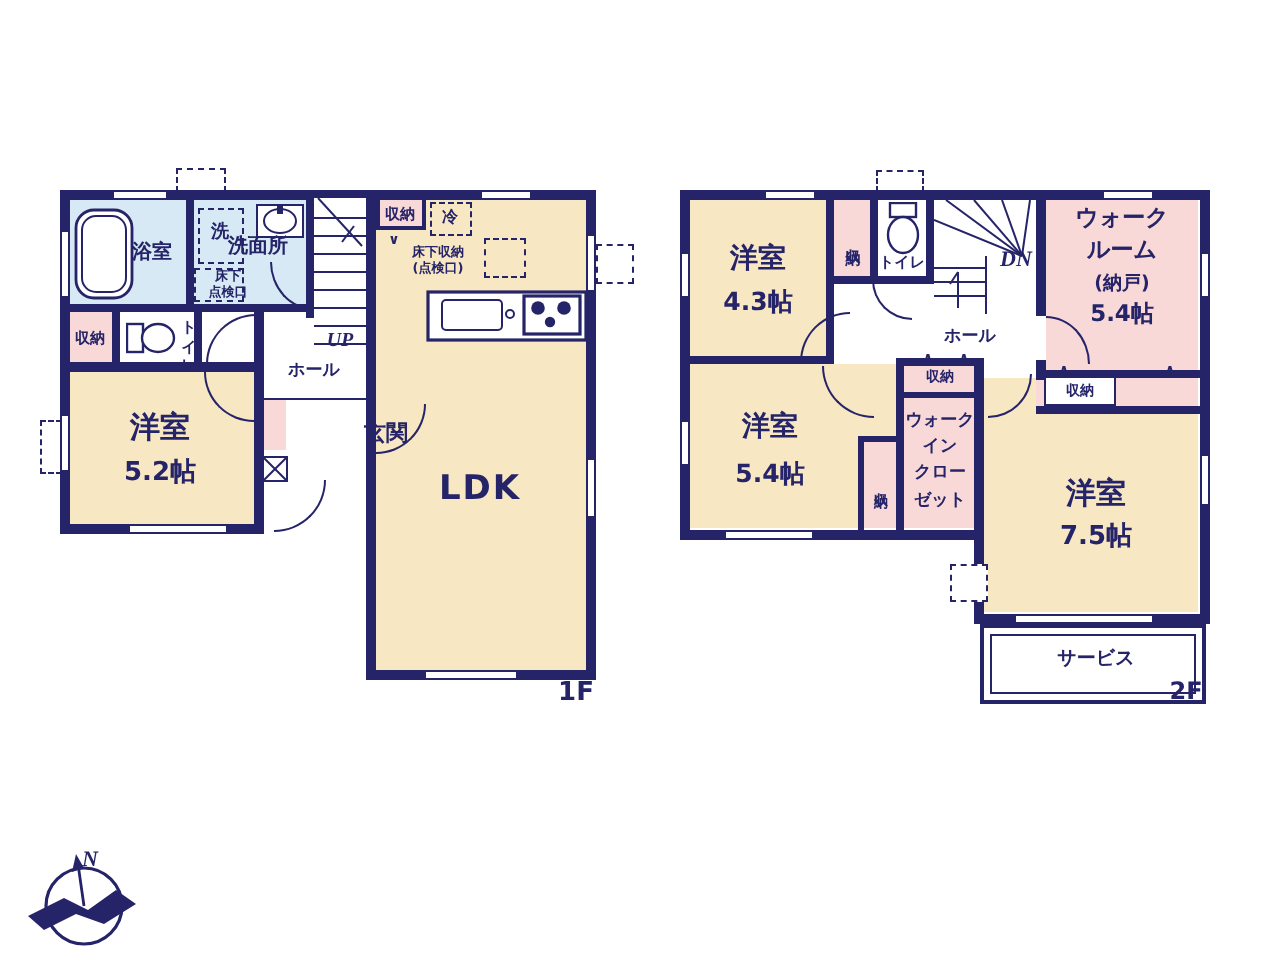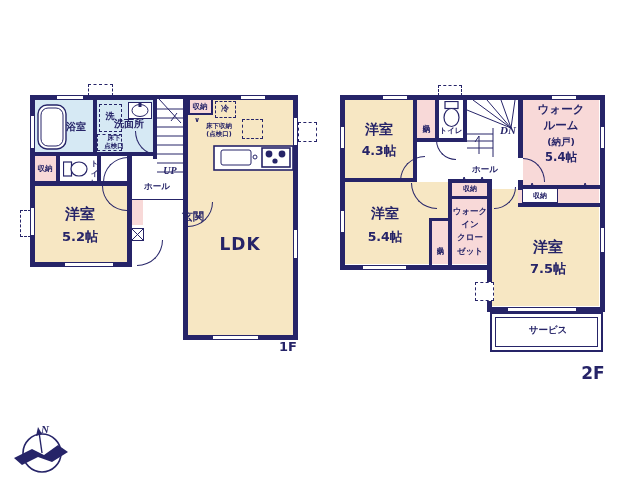--- a/index.html
+++ b/index.html
@@ -268,21 +268,21 @@
     <div class="lbl" style="left:470px;top:189px;font-size:7px;">収納</div>
     <div class="lbl" style="left:470px;top:231px;font-size:8.5px;line-height:1.55;">
       <span>ウォーク</span><br>
       <span>イン</span><br>
       <span>クロー</span><br>
       <span>ゼット</span>
     </div>
     <div class="lbl" style="left:548px;top:247px;font-size:15px;">洋室</div>
     <div class="lbl" style="left:548px;top:269px;font-size:13px;">7.5帖</div>
     <div class="lbl" style="left:548px;top:330px;font-size:9.5px;">サービス</div>
-    <div class="lbl" style="left:593px;top:374px;font-size:17px;">2F</div>
+    <div class="lbl" style="left:593px;top:346px;font-size:12px;">2F</div>
     <div class="mark" style="left:464px;top:179px;">∧</div>
     <div class="mark" style="left:482px;top:179px;">∧</div>
     <div class="mark" style="left:532px;top:185px;">∧</div>
     <div class="mark" style="left:585px;top:185px;">∧</div>
   </div>
 
 
   <div class="rm" style="left:8px;top:424px;width:64px;height:52px;">
     <svg width="64" height="52" viewBox="0 0 64 52">
       <circle cx="34" cy="29" r="19" fill="none" stroke="#262468" stroke-width="1.6"></circle>

